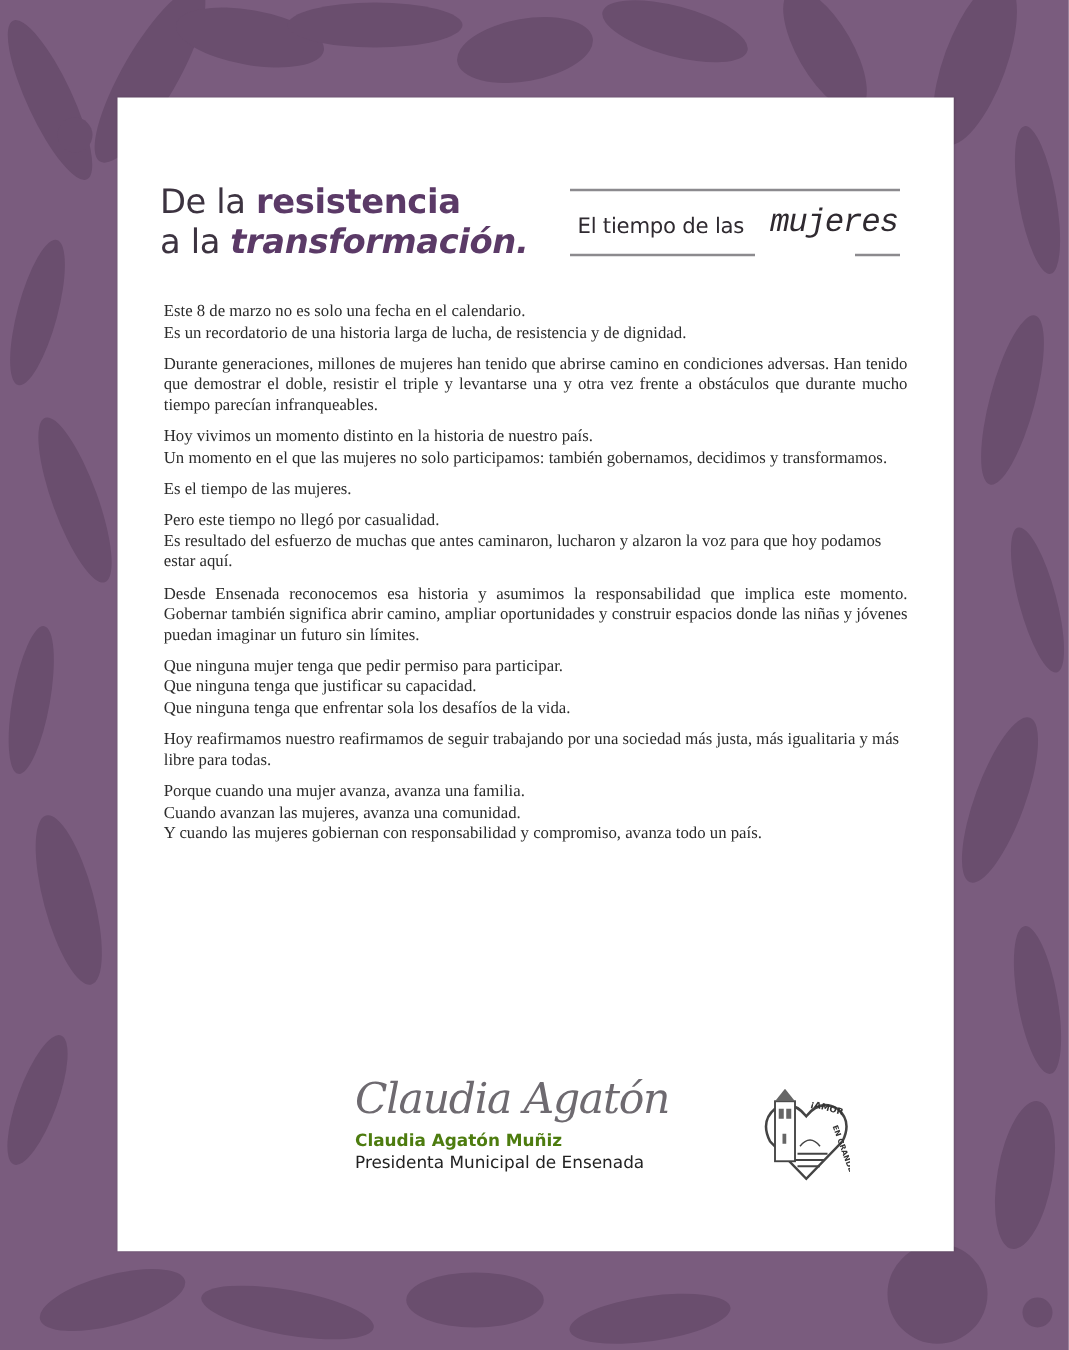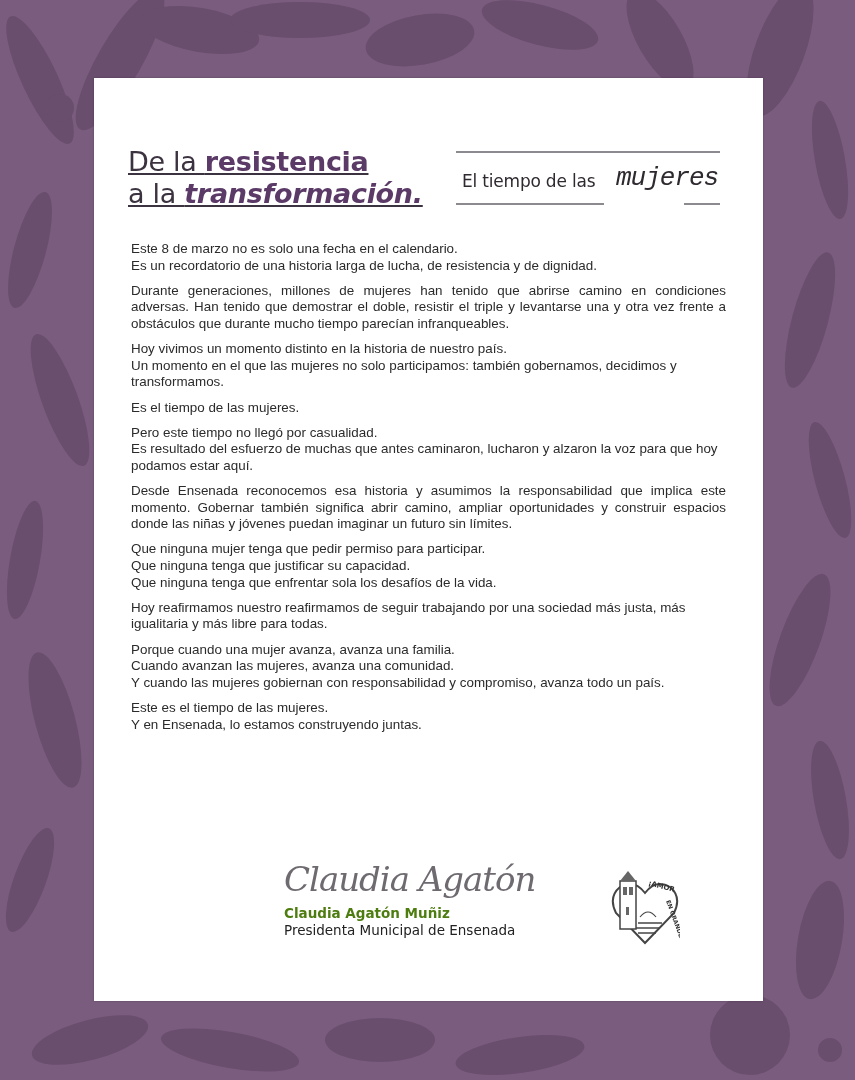--- a/index.html
+++ b/index.html
@@ -10,39 +10,38 @@
   }
   .bg-pattern { position:absolute; inset:0; }
   .card {
     position:absolute; left:94px; top:78px; width:669px; height:923px;
     background:#ffffff; box-shadow:0 0 2px rgba(0,0,0,0.25);
   }
   .headline {
     position:absolute; left:34px; top:68px;
     color:#3c3340; font-size:27px; line-height:32px; letter-spacing:-0.3px;
     font-family:"DejaVu Sans", sans-serif;
-    text-decoration:underline;
   }
   .headline .strong { color:#5b3a67; font-weight:bold; }
   .headline .strong-italic { color:#5b3a67; font-weight:bold; font-style:italic; }
   .tagline { position:absolute; left:362px; top:71px; width:264px; height:60px; }
   .tagline .line-top { position:absolute; left:0; right:0; top:2px; height:2px; background:#8c8a8e; }
   .tagline .line-bot-l { position:absolute; left:0; width:148px; top:54px; height:2px; background:#8c8a8e; }
   .tagline .line-bot-r { position:absolute; left:228px; right:0; top:54px; height:2px; background:#8c8a8e; }
   .tagline .text {
     position:absolute; left:6px; top:22px; font-size:17px; color:#2f2a30;
     font-family:"DejaVu Sans", sans-serif; letter-spacing:-0.2px;
   }
   .tagline .script {
     position:absolute; left:160px; top:14px; font-size:26px; font-style:italic;
     font-family:Liberation Mono, monospace; color:#2f2a30; letter-spacing:-1px;
   }
   .body-text {
     position:absolute; left:37px; top:163px; width:595px;
-    font-family:Liberation Sans, sans-serif; font-size:13.4px; line-height:16.6px; color:#2b2b2b;
+    font-family:Liberation Serif, serif; font-size:13.4px; line-height:16.6px; color:#2b2b2b;
   }
   .body-text p { margin:0 0 8.6px 0; }
   .body-text p.just { text-align:justify; text-align-last:left; }
   .body-text span.ln { display:block; }
   .footer { position:absolute; left:0; right:0; top:775px; height:120px; }
   .seal { position:absolute; left:74px; top:6px; width:64px; height:90px; text-align:center; }
   .seal .gov1, .seal .gov2 { font-size:7px; font-weight:bold; color:#333; line-height:8px; font-family:"DejaVu Sans", sans-serif; }
   .seal .gov2 { font-size:8.5px; }
   .seal .yrs { font-size:4.5px; color:#666; }
   .signature-block { position:absolute; left:190px; top:0; width:300px; text-align:left; }
@@ -131,24 +130,20 @@
       <span class="ln">Que ninguna tenga que enfrentar sola los desafíos de la vida.</span>
     </p>
     <p>
       <span class="ln">Hoy reafirmamos nuestro reafirmamos de seguir trabajando por una sociedad más justa, más igualitaria y más libre para todas.</span>
     </p>
     <p>
       <span class="ln">Porque cuando una mujer avanza, avanza una familia.</span>
       <span class="ln">Cuando avanzan las mujeres, avanza una comunidad.</span>
       <span class="ln">Y cuando las mujeres gobiernan con responsabilidad y compromiso, avanza todo un país.</span>
     </p>
-    <p>
-      <span class="ln">Este es el tiempo de las mujeres.</span>
-      <span class="ln">Y en Ensenada, lo estamos construyendo juntas.</span>
-    </p>
   </div>
 
   <div class="footer">
 
     <div class="signature-block">
       <div class="signature-script">Claudia Agatón</div>
       <div class="signer-name">Claudia Agatón Muñiz</div>
       <div class="signer-title">Presidenta Municipal de Ensenada</div>
     </div>
 

